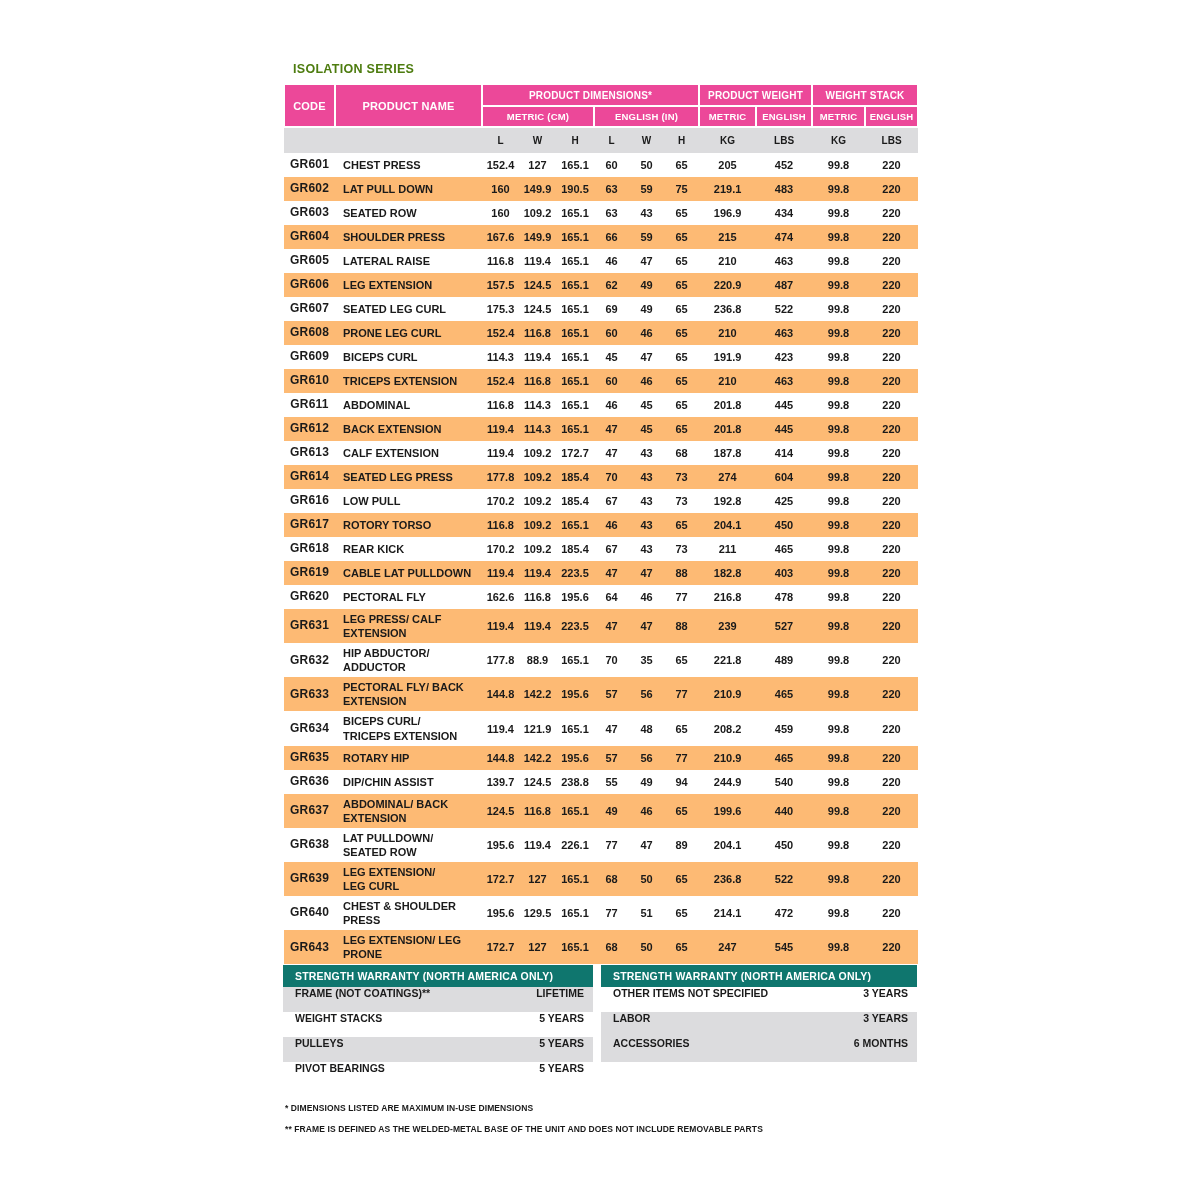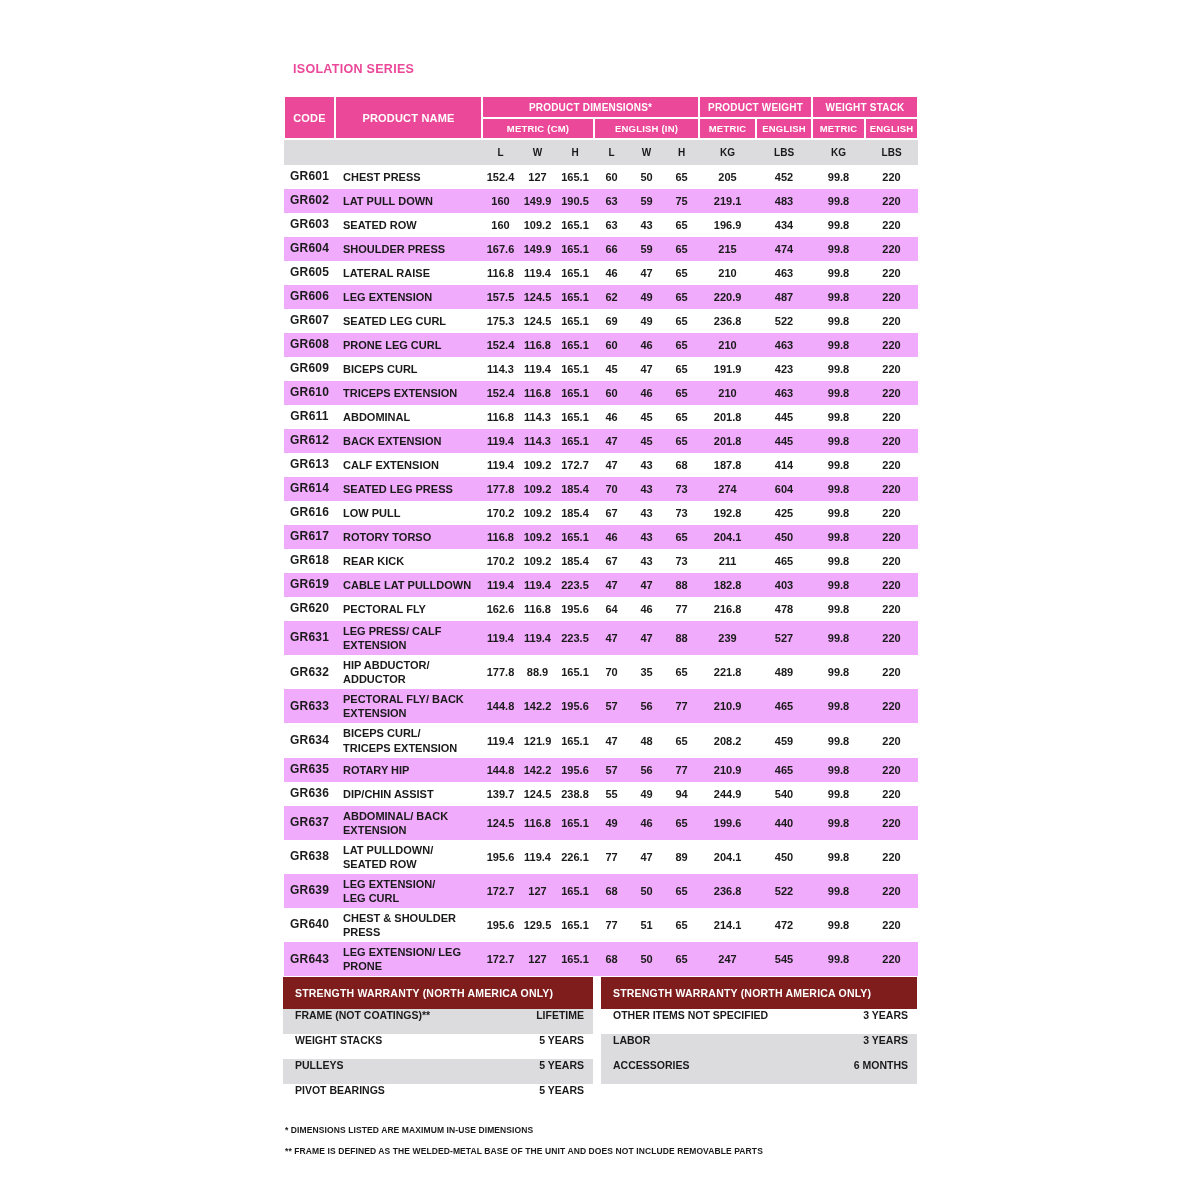--- a/index.html
+++ b/index.html
@@ -3,42 +3,42 @@
 <meta charset="utf-8">
 <style>
   html,body{margin:0;padding:0;}
   body{
     width:1200px;height:1200px;background:#ffffff;
     font-family:"Liberation Sans", sans-serif;color:#1a1a1a;
   }
   .sheet{position:relative;width:1200px;height:1200px;background:#fff;overflow:hidden;}
   .content{position:absolute;left:283px;top:62px;width:634px;}
 
-  .page-title{font-size:12.5px;font-weight:bold;letter-spacing:.3px;padding-left:10px;margin-bottom:19px;color:#ec4899;}
+  .page-title{font-size:12.5px;font-weight:bold;letter-spacing:.3px;padding-left:10px;margin-bottom:7px;color:#4d7c0f;}
 
   table.spec-table{border-collapse:collapse;table-layout:fixed;width:634px;}
   th,td{font-weight:bold;}
   th.red{background:#ec4899;color:#fff;border:2px solid #fff;text-align:center;vertical-align:middle;letter-spacing:.2px;}
   .hdr1 th{font-size:10px;height:18px;}
   .hdr1 th.code-col,.hdr1 th.name-col{font-size:11px;}
   .hdr2 th{font-size:9.5px;height:17px;margin-left:12px;}
   .units th{background:#DCDCDE;color:#1a1a1a;font-size:10px;height:23px;text-align:center;}
   .units th.units-spacer{background:#DCDCDE;}
 
   tbody tr{height:24px;}
-  tbody tr.shaded{background:#f0abfc;}
+  tbody tr.shaded{background:#fdba74;}
   tbody td{font-size:11px;text-align:center;vertical-align:middle;padding:3px 0;line-height:1.28;}
   td.code-cell{font-size:12px;letter-spacing:.2px;}
   td.name-cell{text-align:left;padding-left:8px;padding-right:2px;white-space:pre-line;}
 
   .warranty-wrap{display:flex;margin-top:1px;}
   .warranty-box.left{width:310px;margin-right:8px;}
   .warranty-box.right{width:316px;}
   .warranty-header{
-    background:#7f1d1d;color:#fff;font-size:10.5px;font-weight:bold;height:32px;
+    background:#0f766e;color:#fff;font-size:10.5px;font-weight:bold;height:22px;
     display:flex;align-items:center;padding-left:12px;letter-spacing:.2px;box-sizing:border-box;
   }
   .w-row{display:flex;justify-content:space-between;height:25px;
     font-size:10.5px;font-weight:bold;padding:0 9px 0 12px;box-sizing:border-box;}
   .w-row.shaded{background:#DCDCDE;}
   .w-label{white-space:nowrap;}
   .w-value{white-space:nowrap;}
 
   .footnotes{margin-top:16px;padding-left:2px;}
   .footnote{font-size:8.5px;font-weight:bold;margin-bottom:11px;letter-spacing:.1px;}

